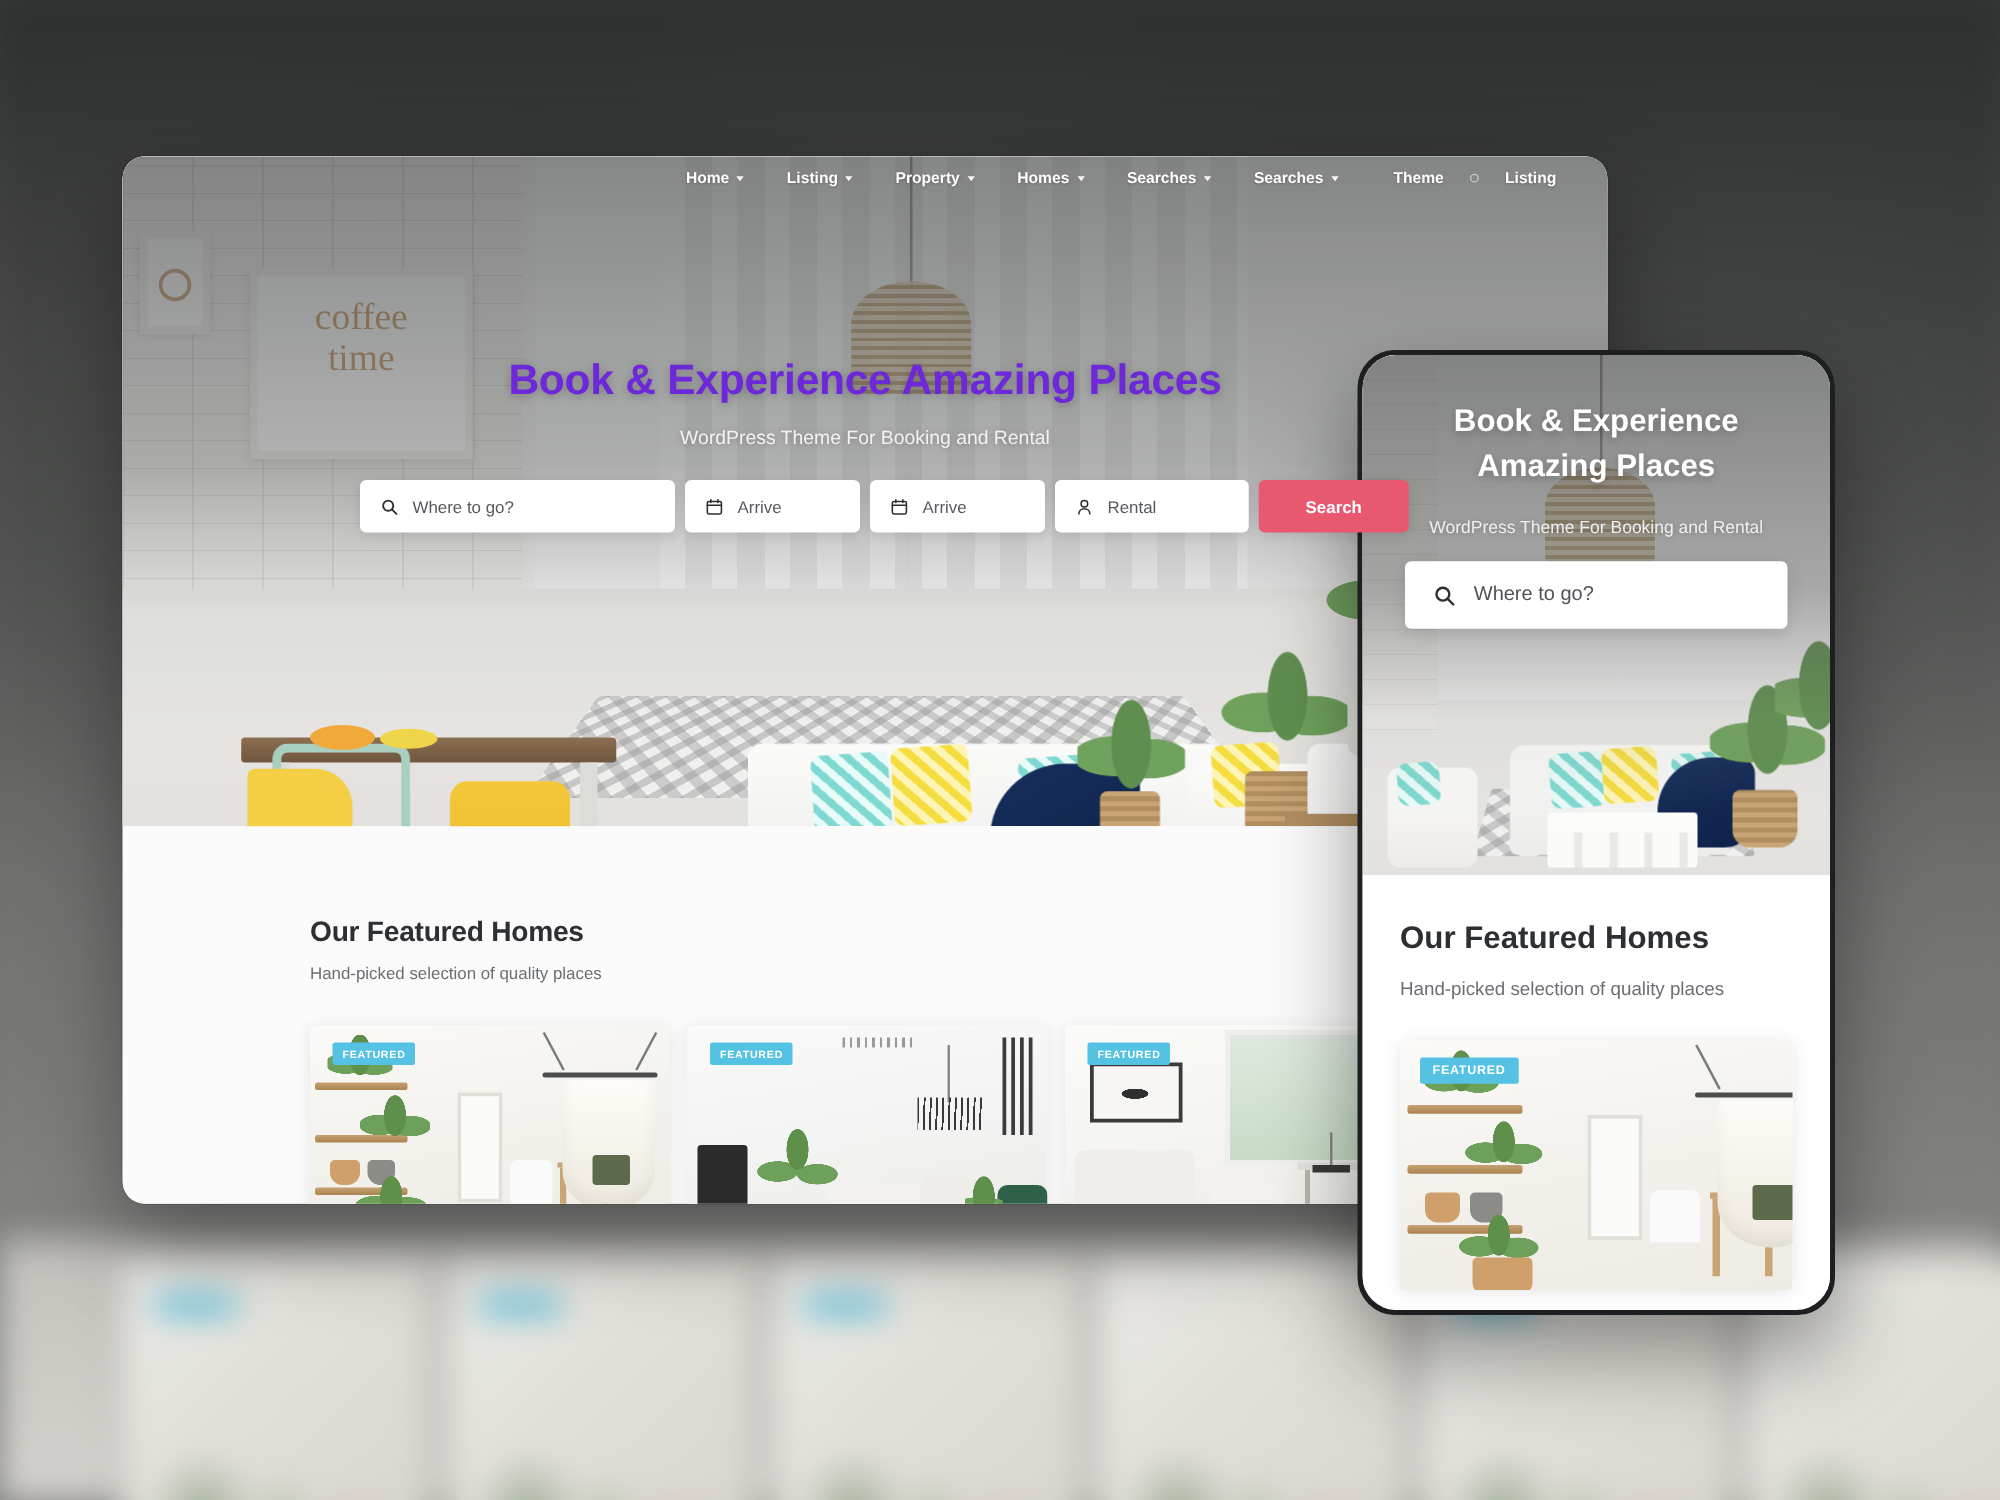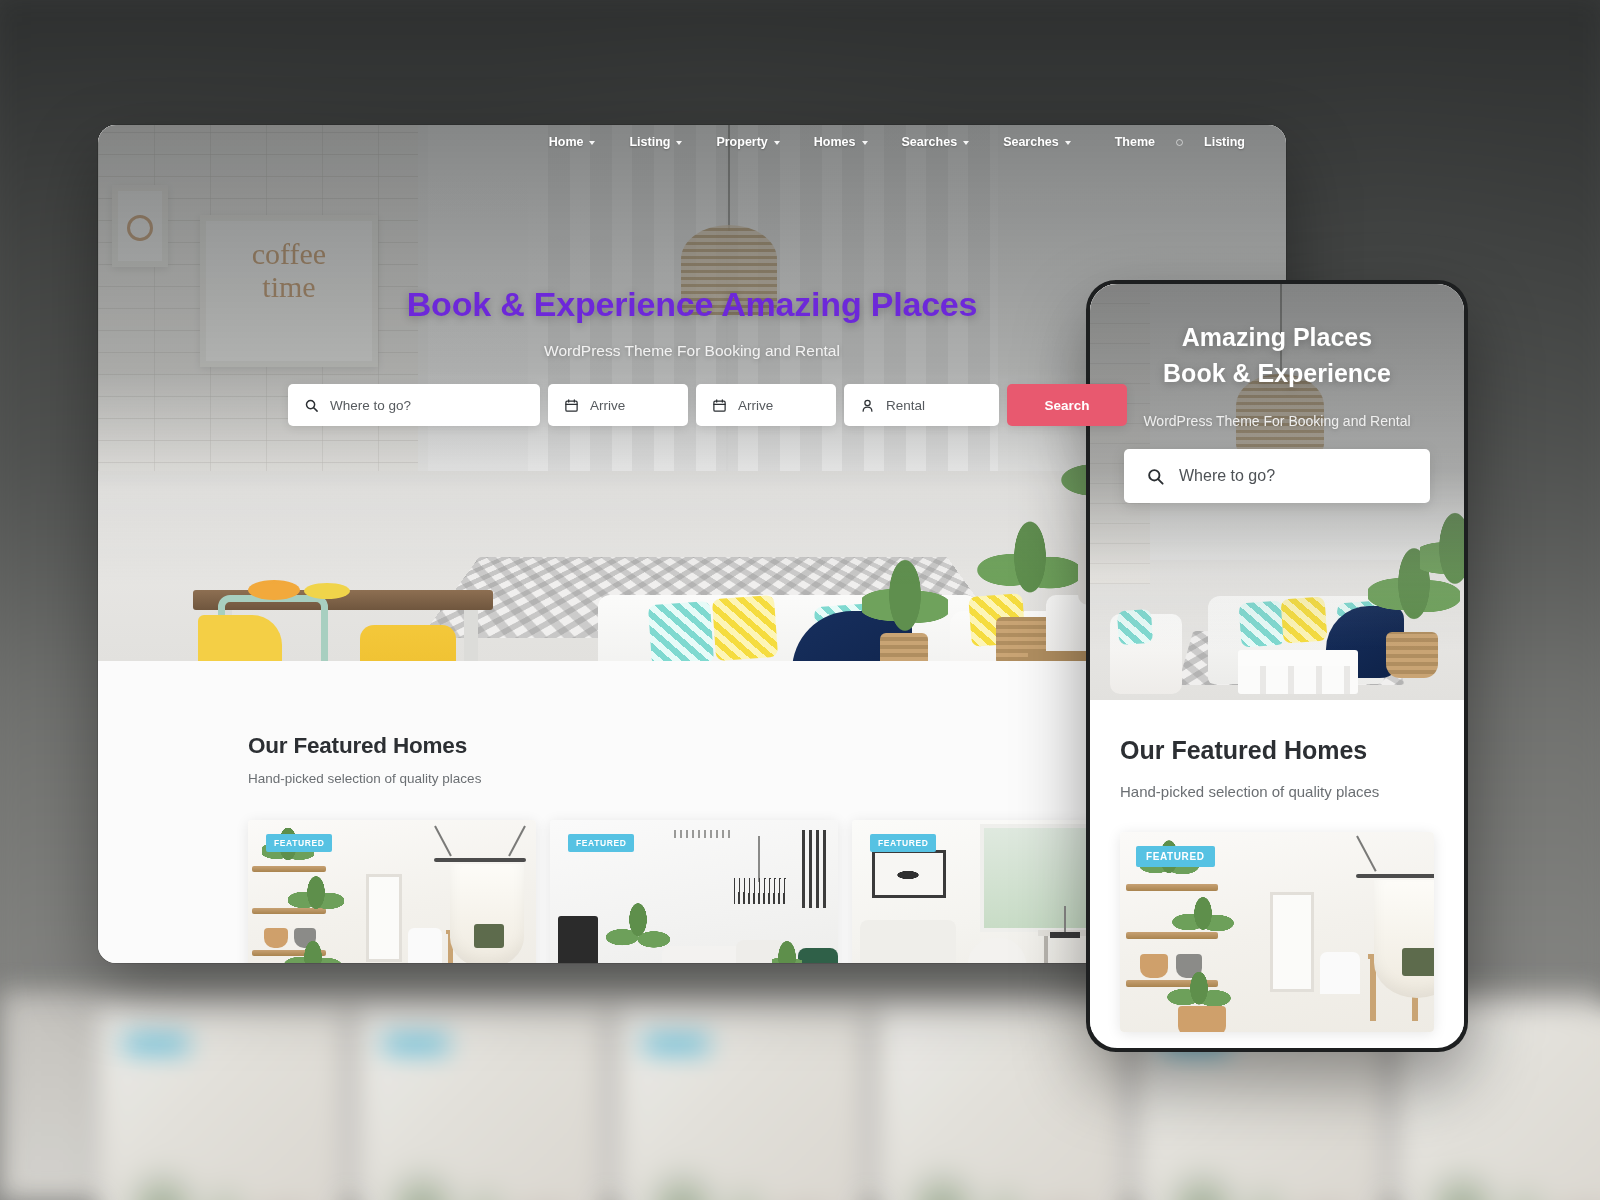--- a/index.html
+++ b/index.html
@@ -614,22 +614,22 @@
           <div class="basket" style="left:296px; top:348px; width:52px; height:46px;"></div>
           <div class="plant" style="left:330px; top:226px; width:70px; height:96px;"></div>
           <div style="position:absolute; left:20px; top:330px; width:72px; height:80px; background:linear-gradient(180deg,#fbfbfa,#eeece9); border-radius:10px;"></div>
           <div class="pil teal" style="left:28px; top:326px; width:34px; height:34px;"></div>
           <div style="position:absolute; left:0; top:0; width:60px; height:300px;
                       background:repeating-linear-gradient(0deg, rgba(205,203,198,.45) 0 1px, transparent 1px 20px), linear-gradient(180deg,#f4f3f1,#eceae6);"></div>
         </div>
         <div class="m-overlay"></div>
 
         <div class="m-copy">
+          <div class="m-title">Book &amp; Experience</div>
           <div class="m-title">Amazing Places</div>
-          <div class="m-title">Book &amp; Experience</div>
           <div class="m-sub">WordPress Theme For Booking and Rental</div>
         </div>
 
         <div class="m-search">
           <span class="ico">
             <svg viewBox="0 0 24 24" fill="none" stroke="currentColor" stroke-width="2.4" stroke-linecap="round">
               <circle cx="10.5" cy="10.5" r="6.5"></circle>
                 <line x1="15.6" y1="15.6" x2="21" y2="21"></line>
             </svg>
           </span>

